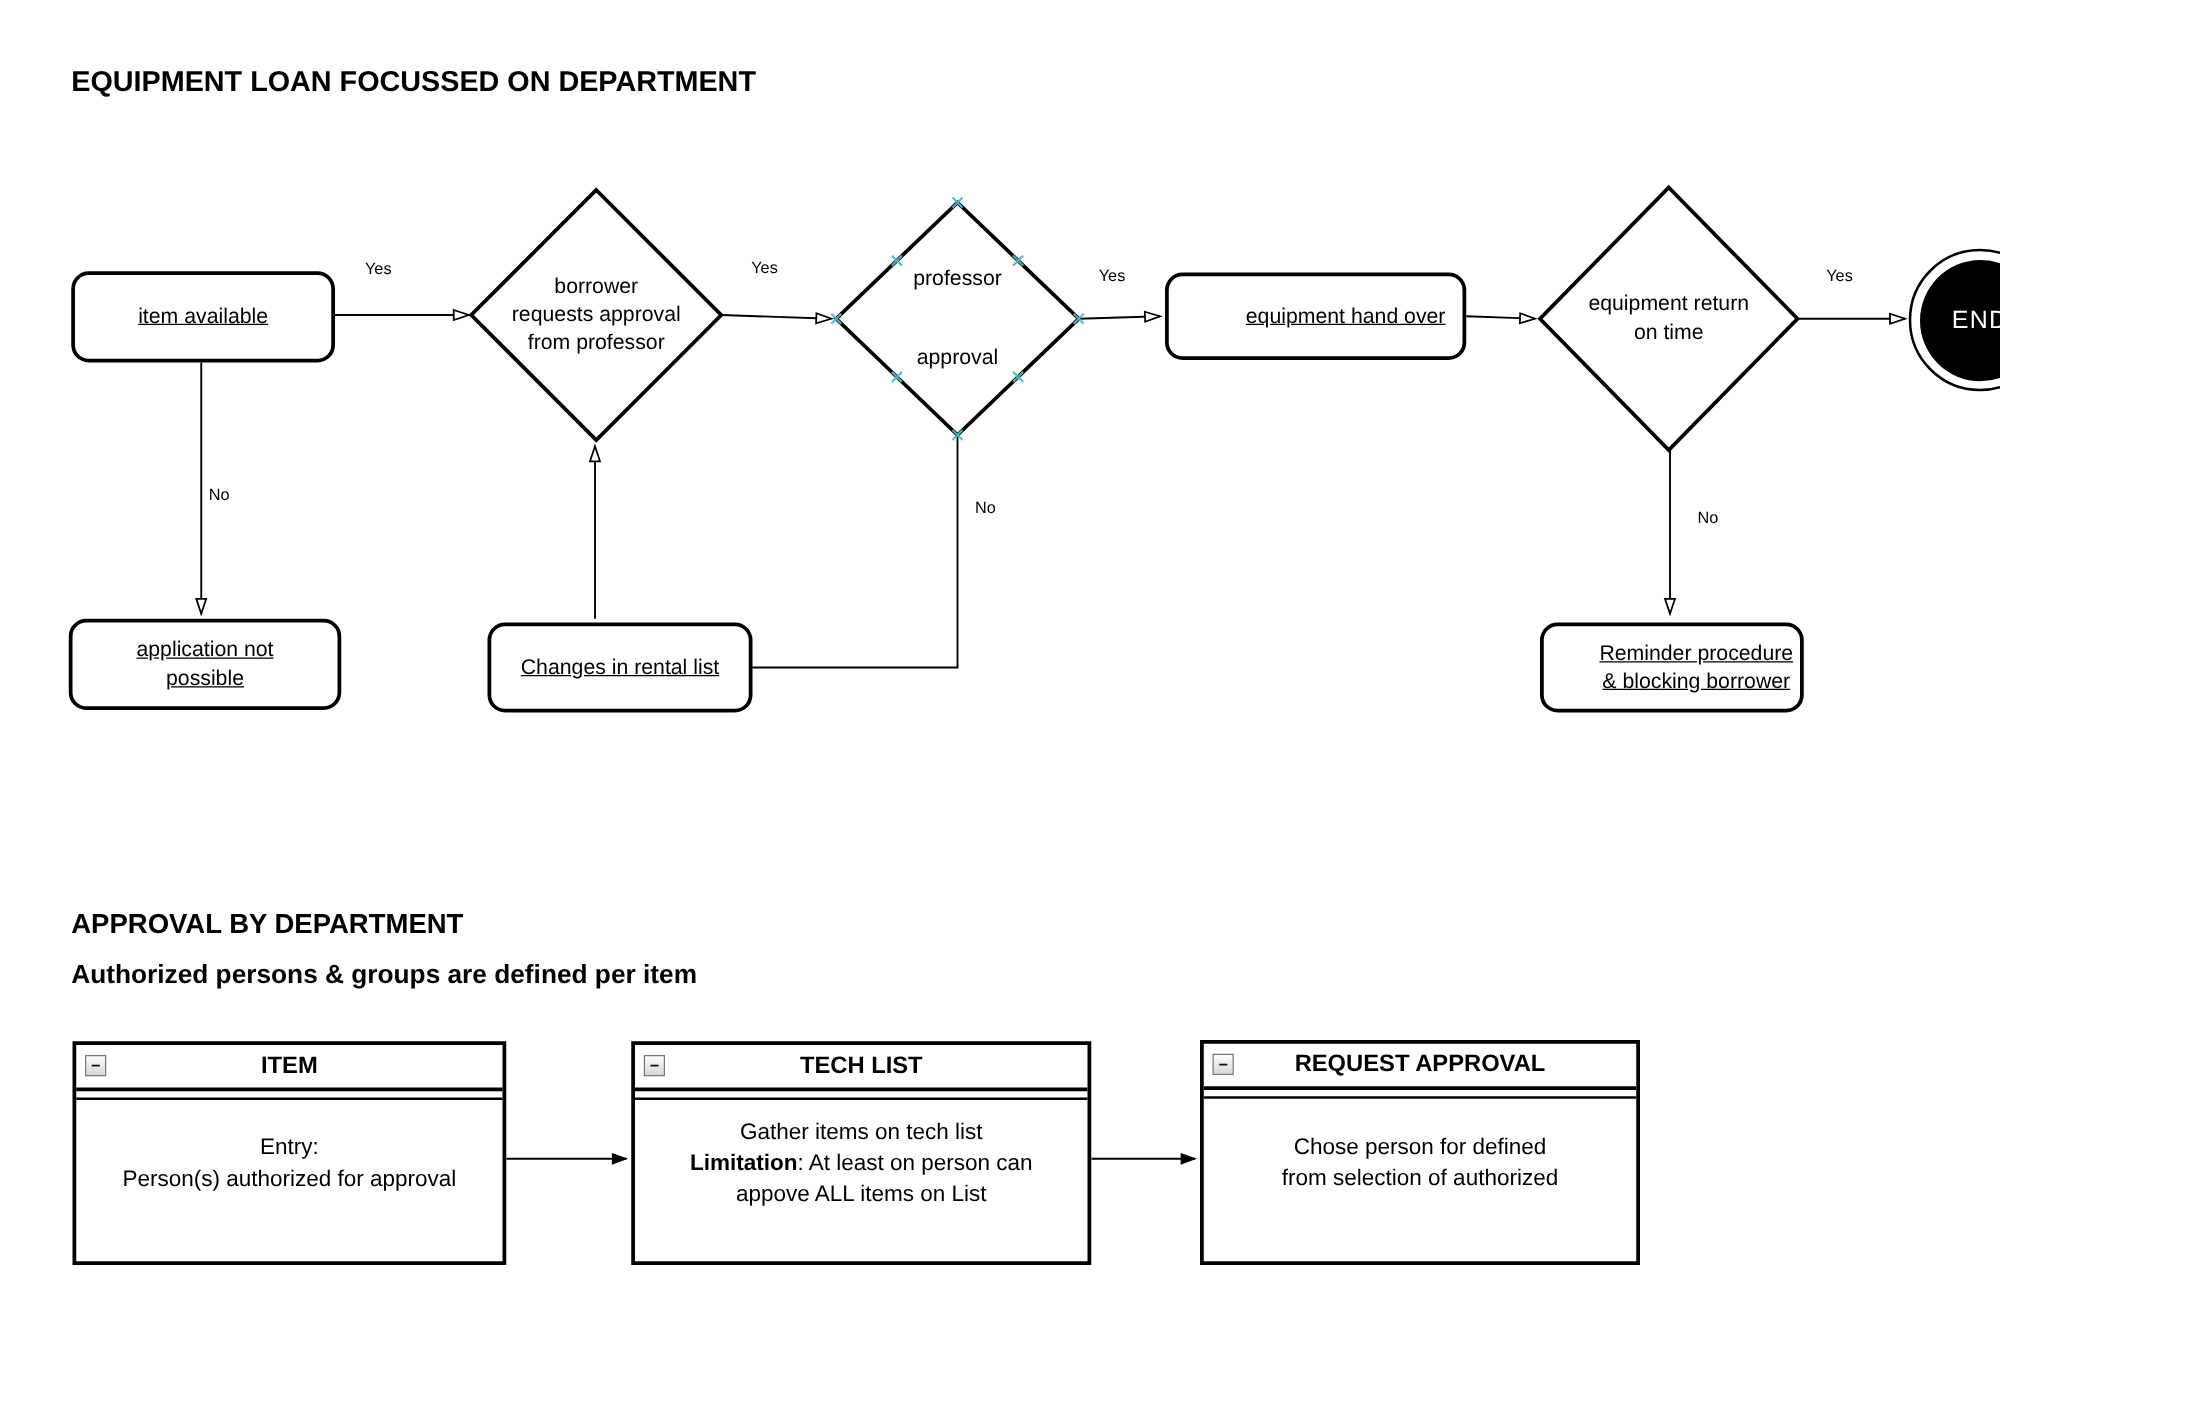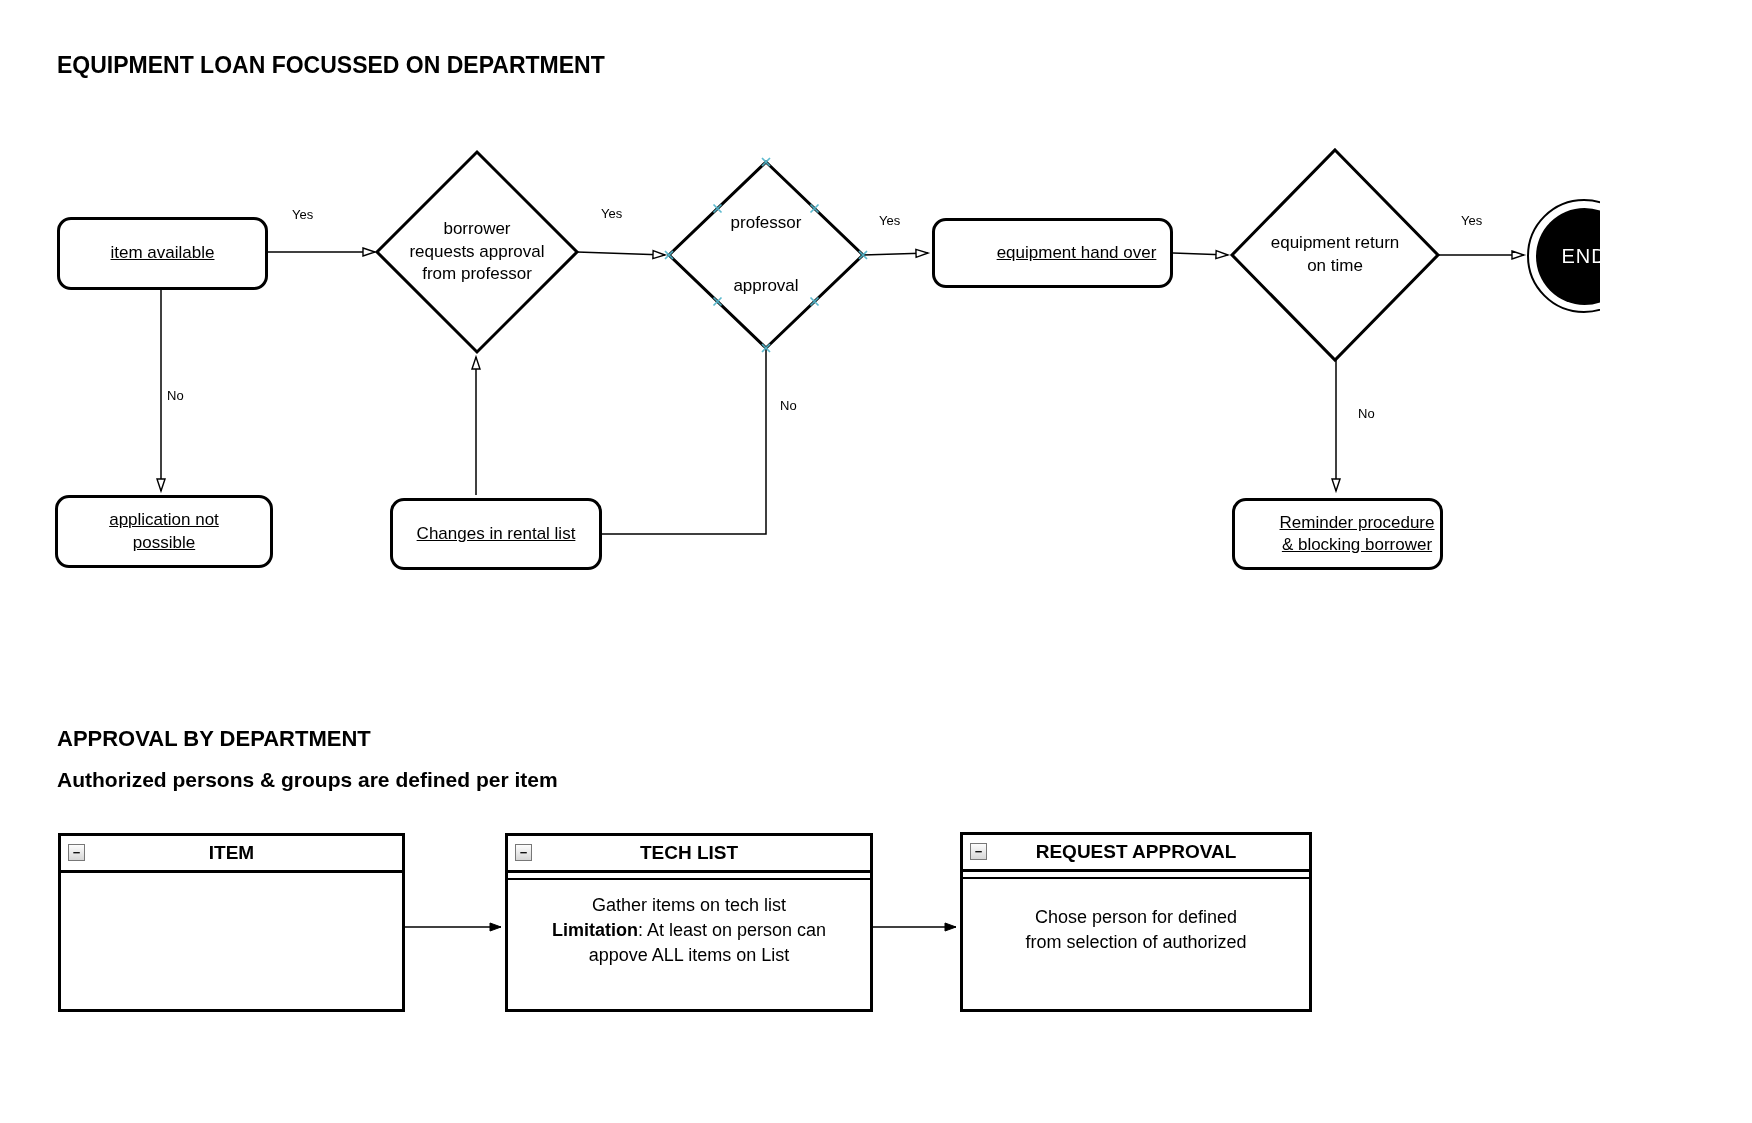--- a/index.html
+++ b/index.html
@@ -161,20 +161,24 @@
 
   <div class="heading2" style="left:57px; top:726px;">APPROVAL BY DEPARTMENT</div>
   <div class="heading3" style="left:57px; top:768px;">Authorized persons &amp; groups are defined per item</div>
 
   <div class="section-box" style="left:58px; top:833px; width:347px; height:179px;">
     <div class="section-header">
       <span class="collapse-btn">−</span>
       <span>ITEM</span>
     </div>
     <div class="section-gap"></div>
+    <div class="section-body">
+      <span>Entry:</span>
+      <span>Person(s) authorized for approval</span>
+    </div>
   </div>
 
   <div class="section-box" style="left:505px; top:833px; width:368px; height:179px;">
     <div class="section-header">
       <span class="collapse-btn">−</span>
       <span>TECH LIST</span>
     </div>
     <div class="section-gap"></div>
     <div class="section-body">
       <span>Gather items on tech list</span>

